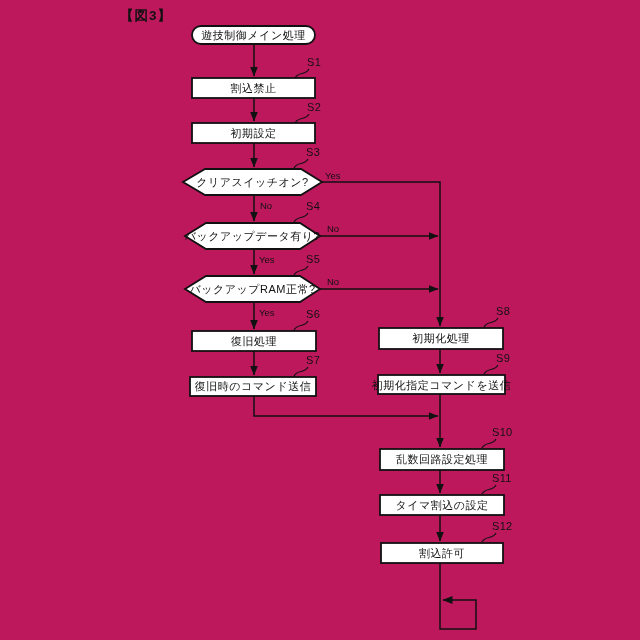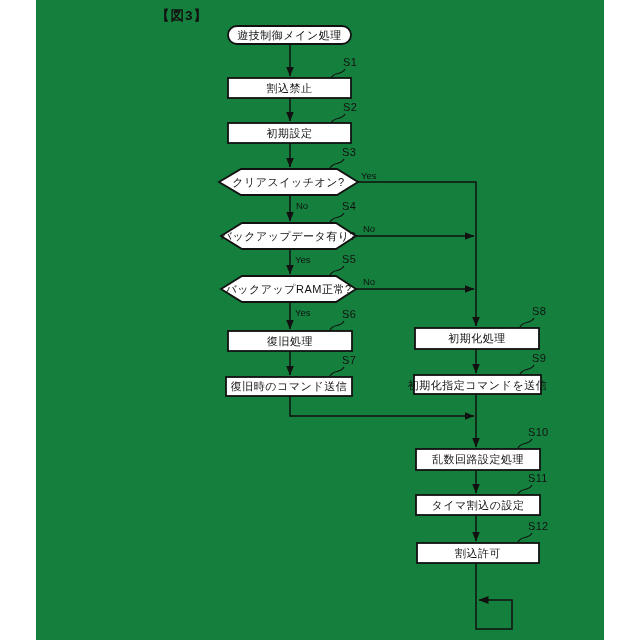--- a/index.html
+++ b/index.html
@@ -5,24 +5,23 @@
   html, body {
     margin: 0;
     padding: 0;
     background: #ffffff;
     width: 640px;
     height: 640px;
     overflow: hidden;
   }
   .stage {
     position: relative;
-    width: 568px;
+    width: 640px;
     height: 640px;
-    background: #15803d;
-    margin-left: 36px;
+    background: #be185d;
   }
   svg text {
     font-family: "Liberation Sans", "DejaVu Sans", sans-serif;
     fill: #111111;
   }
   .fig-label {
     font-size: 13.5px;
     font-weight: bold;
     letter-spacing: 1px;
   }

